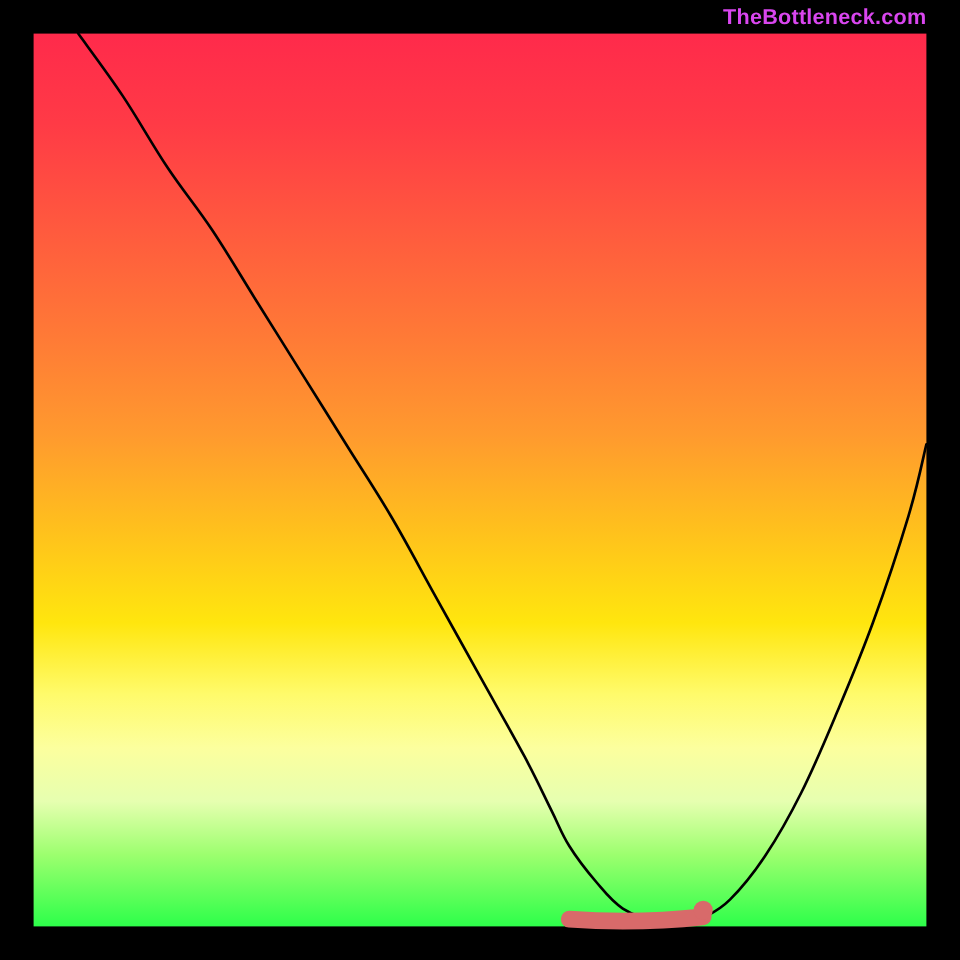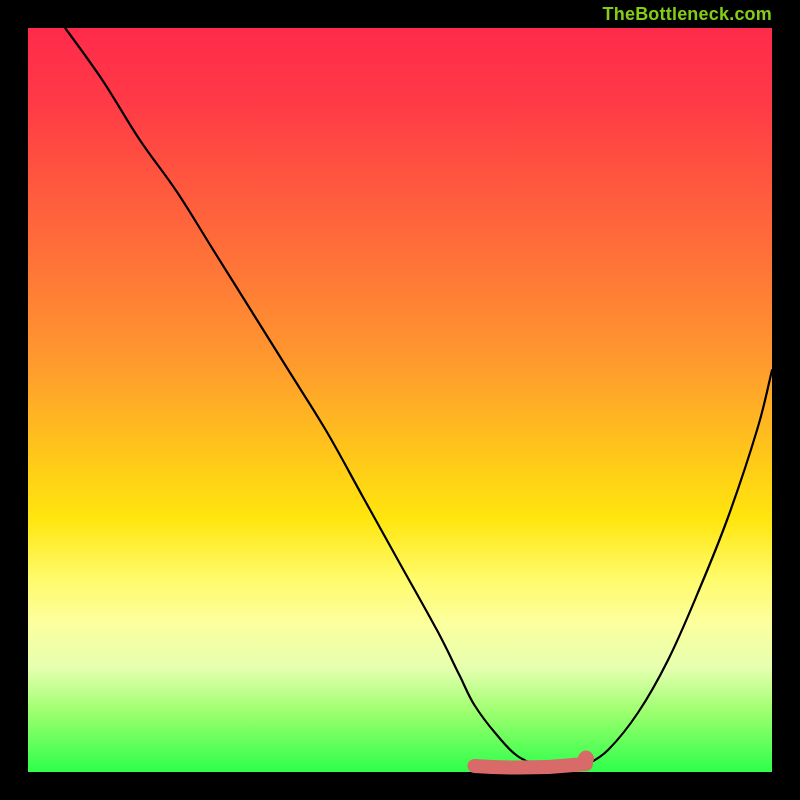--- a/index.html
+++ b/index.html
@@ -39,21 +39,21 @@
       #fcff9e 80%,
       #e6ffb0 86%,
       #9cff6e 92%,
       #2dff4a 100%
     );
   }
   .attribution {
     position: absolute;
     top: 4px;
     right: 28px;
-    color: #84cc16;
+    color: #d946ef;
     font-size: 18px;
     font-weight: 600;
     letter-spacing: 0.2px;
   }
   svg.curve {
     position: absolute;
     top: 0;
     left: 0;
     width: 744px;
     height: 744px;

